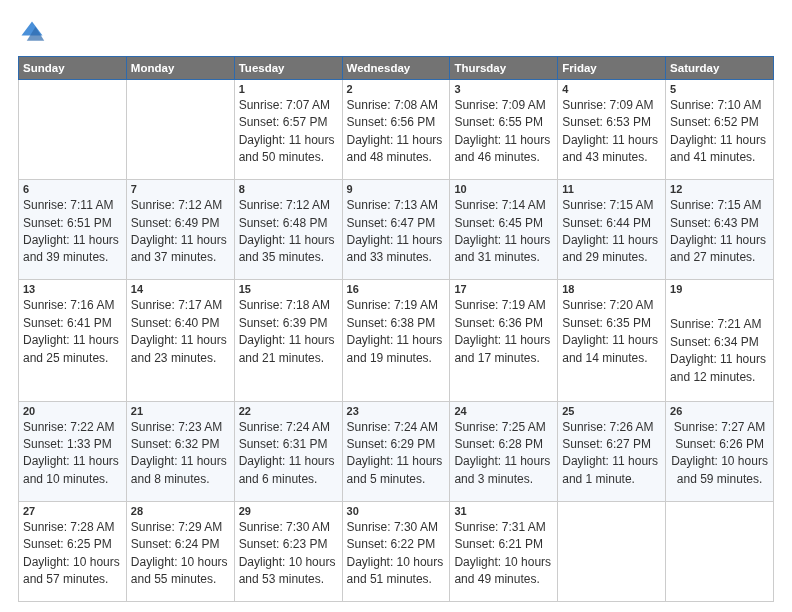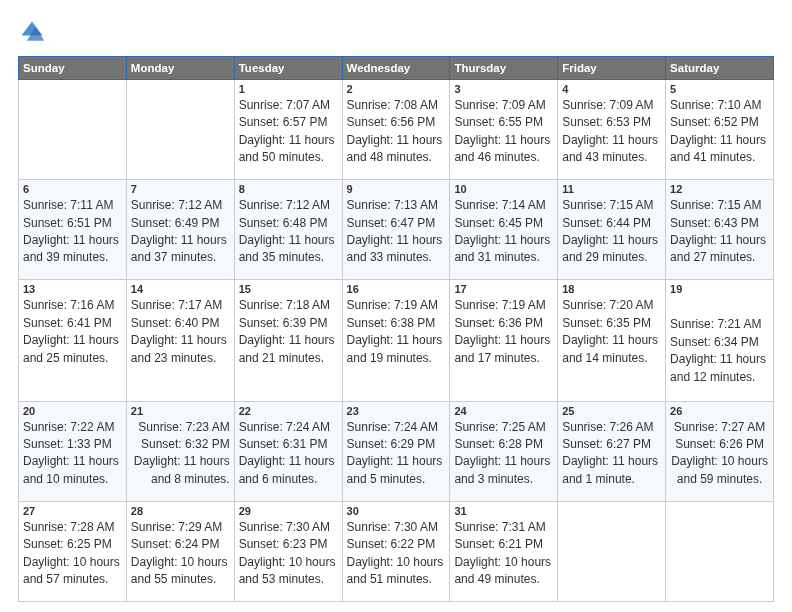--- a/index.html
+++ b/index.html
@@ -275,21 +275,21 @@
         <tr>
           <td>
             <span class="day-num">20</span>
             <div class="cell-text" style="white-space: pre-line;">Sunrise: 7:22 AM
 Sunset: 1:33 PM
 Daylight: 11 hours
 and 10 minutes.</div>
           </td>
           <td>
             <span class="day-num">21</span>
-            <div class="cell-text" style="white-space: pre-line; text-align: right;">Sunrise: 7:23 AM
+            <div class="cell-text" style="white-space: pre-line;">Sunrise: 7:23 AM
 Sunset: 6:32 PM
 Daylight: 11 hours
 and 8 minutes.</div>
           </td>
           <td>
             <span class="day-num">22</span>
             <div class="cell-text" style="white-space: pre-line;">Sunrise: 7:24 AM
 Sunset: 6:31 PM
 Daylight: 11 hours
 and 6 minutes.</div>

